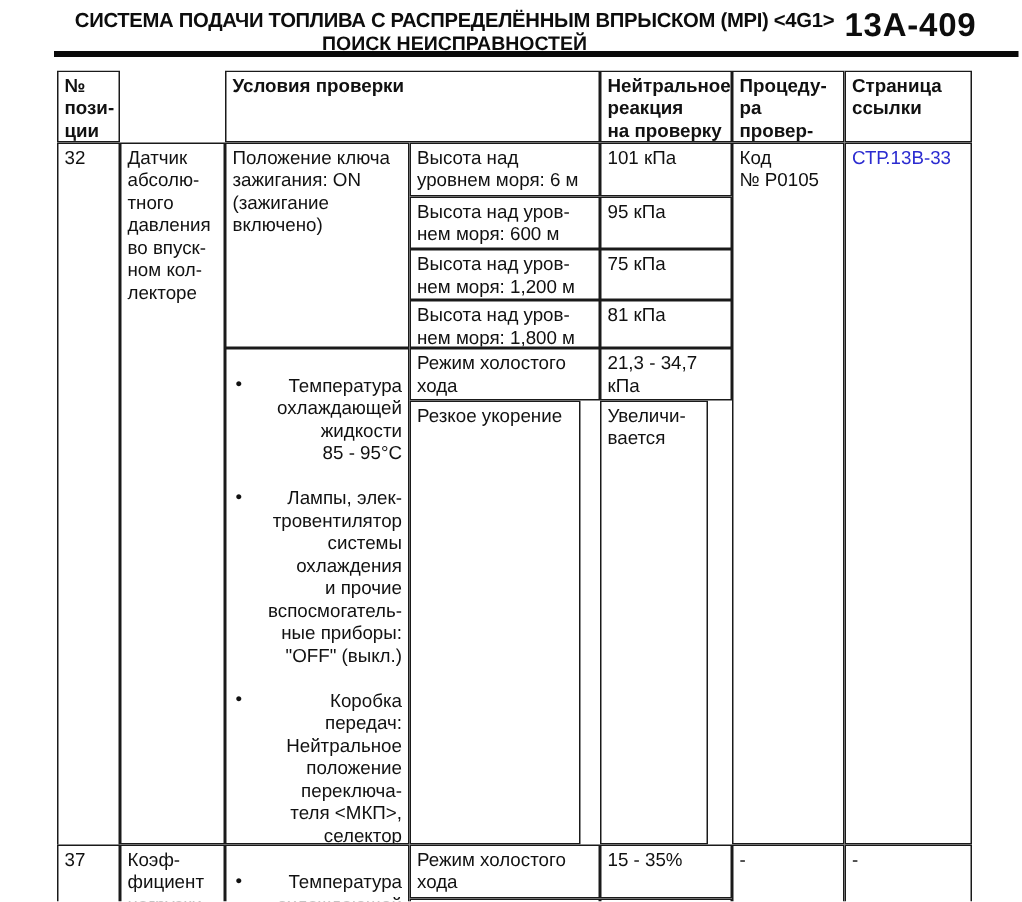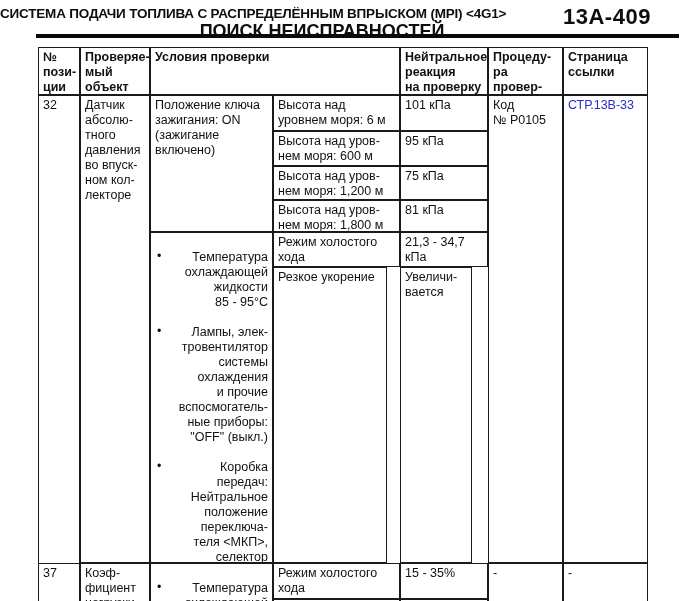--- a/index.html
+++ b/index.html
@@ -1,23 +1,23 @@
 <!DOCTYPE html>
 <html><head>
 <meta charset="utf-8">
 <style>
   html,body{margin:0;padding:0;}
   body{font-family:"Liberation Sans",sans-serif;background:#ffffff;}
   #page{position:relative;width:681px;height:601px;background:#ffffff;overflow:hidden;}
 
   
-  .title1{position:absolute;left:0;top:6px;width:606px;text-align:left;
+  .title1{position:absolute;left:0;top:6px;width:606px;text-align:center;
           font-size:13.5px;font-weight:bold;color:#0d0d0d;letter-spacing:-0.2px;white-space:nowrap;}
   .title2{position:absolute;left:0;top:21px;width:606px;text-align:center;
-          font-size:18px;font-weight:bold;color:#0d0d0d;margin-left:19px;}
+          font-size:13px;font-weight:bold;color:#0d0d0d;}
   .pagecode{position:absolute;left:563px;top:4px;font-size:22px;font-weight:bold;color:#0d0d0d;letter-spacing:0.5px;}
   .thickrule{position:absolute;left:36px;top:34px;width:643px;height:4px;background:#0a0a0a;}
 
   
   #tbl{position:absolute;left:38px;top:47px;width:610px;height:554px;overflow:hidden;}
   .cell{position:absolute;box-sizing:border-box;border:1px solid #1a1a1a;
         padding:2px 4px;font-size:12.5px;line-height:15px;white-space:pre-line;
         color:#111;background:#fff;overflow:hidden;}
   .bold{font-weight:bold;}
   .link{color:#2b2bd0;cursor:pointer;}
@@ -32,23 +32,20 @@
   <div class="title1">СИСТЕМА ПОДАЧИ ТОПЛИВА С РАСПРЕДЕЛЁННЫМ ВПРЫСКОМ (MPI) &lt;4G1&gt;</div>
   <div class="title2">ПОИСК НЕИСПРАВНОСТЕЙ</div>
   <div class="pagecode">13A-409</div>
   <div class="thickrule"></div>
 
   <div id="tbl">
 
     <div class="cell bold" style="left:0;top:0;width:42px;height:48px">№
 пози-
 ции</div>
-    <div class="cell bold" style="left:42px;top:0;width:70px;height:48px">Проверяе-
-мый
-объект</div>
     <div class="cell bold" style="left:112px;top:0;width:250px;height:48px">Условия проверки</div>
     <div class="cell bold" style="left:362px;top:0;width:88px;height:48px">Нейтральное
 реакция
 на проверку</div>
     <div class="cell bold" style="left:450px;top:0;width:75px;height:48px">Процеду-
 ра провер-
 ки №</div>
     <div class="cell bold" style="left:525px;top:0;width:85px;height:48px">Страница
 ссылки</div>
 

